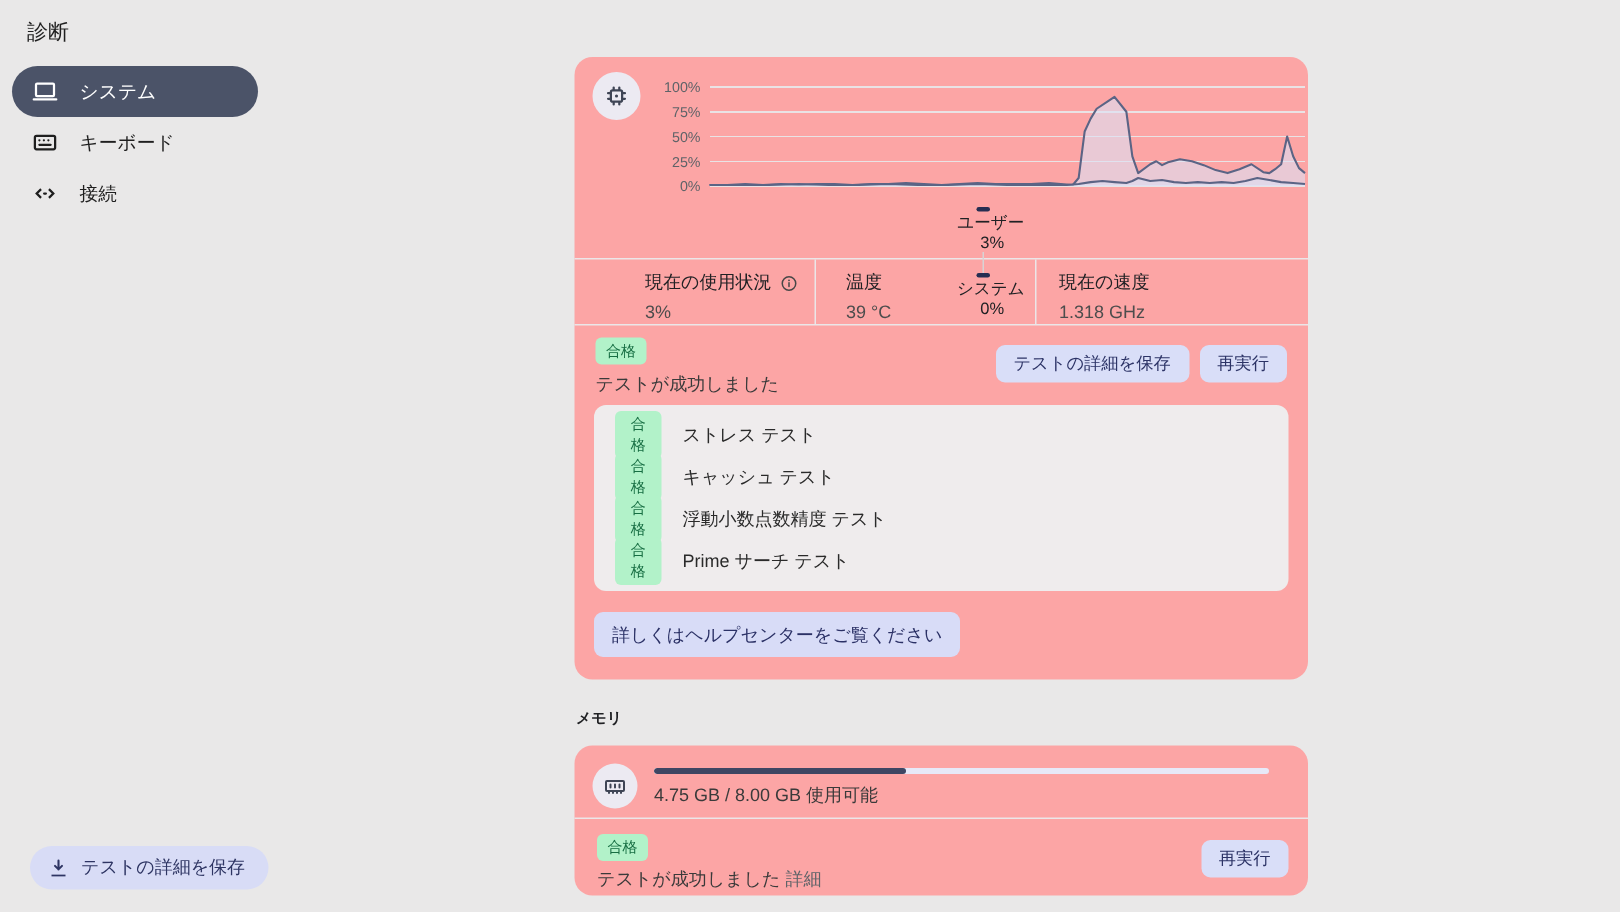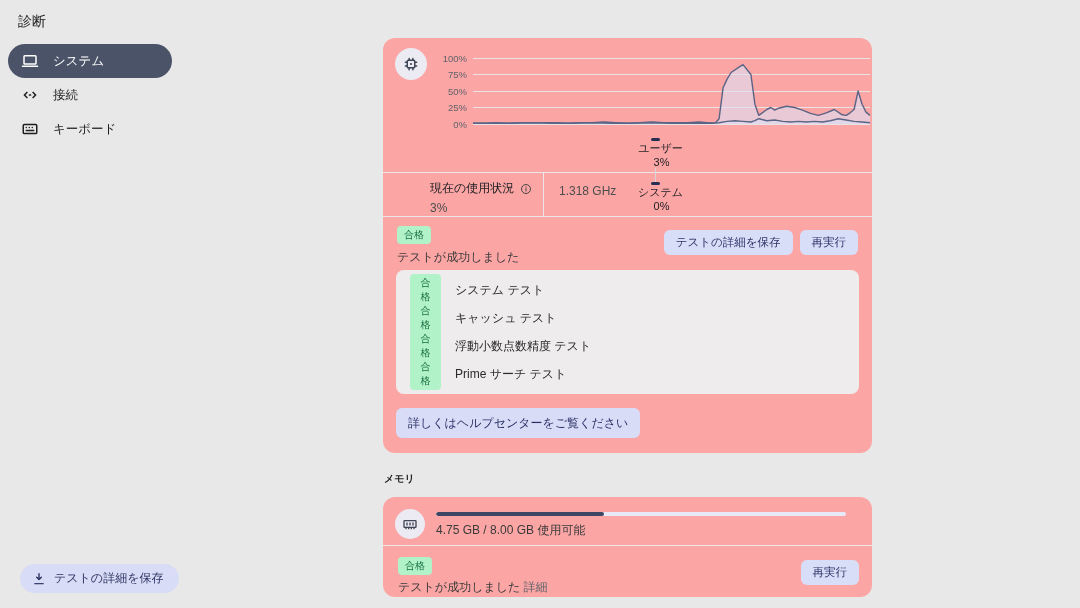--- a/index.html
+++ b/index.html
@@ -103,35 +103,35 @@
     <span class="nav-icon">
       <svg viewBox="0 0 24 24" fill="none" stroke="currentColor" stroke-width="2">
         <rect x="4" y="5" width="16" height="11" rx="1"></rect>
         <path d="M2 19h20" stroke-linecap="round"></path>
       </svg>
     </span>
     <span>システム</span>
   </div>
   <div class="nav-item">
     <span class="nav-icon">
+      <svg viewBox="0 0 24 24" fill="none" stroke="currentColor" stroke-width="2">
+        <rect x="3" y="6" width="18" height="12" rx="1.5"></rect>
+        <path d="M7 10h.01M11 10h.01M15 10h.01M7 14h10" stroke-linecap="round"></path>
+      </svg>
+    </span>
+    <span>キーボード</span>
+  </div>
+  <div class="nav-item">
+    <span class="nav-icon">
       <svg viewBox="0 0 24 24" fill="currentColor">
         <path d="M7.8 7.4 3.2 12l4.6 4.6 1.4-1.4L6 12l3.2-3.2zM16.2 7.4l-1.4 1.4L18 12l-3.2 3.2 1.4 1.4L20.8 12z"></path>
         <rect x="10.2" y="11" width="3.6" height="2" rx="1"></rect>
       </svg>
     </span>
     <span>接続</span>
-  </div>
-  <div class="nav-item">
-    <span class="nav-icon">
-      <svg viewBox="0 0 24 24" fill="none" stroke="currentColor" stroke-width="2">
-        <rect x="3" y="6" width="18" height="12" rx="1.5"></rect>
-        <path d="M7 10h.01M11 10h.01M15 10h.01M7 14h10" stroke-linecap="round"></path>
-      </svg>
-    </span>
-    <span>キーボード</span>
   </div>
 </nav>
 
 <button class="save-btn">
   <span style="display:flex;">
     <svg viewBox="0 0 24 24" fill="currentColor">
       <path d="M12 3v10m0 0 4-4m-4 4-4-4" stroke="currentColor" stroke-width="2.4" fill="none" stroke-linecap="round" stroke-linejoin="round"></path>
       <path d="M4 19h16v2H4z"></path>
     </svg>
   </span>
@@ -183,40 +183,49 @@
         <div class="stat-label">
           <span>現在の使用状況</span>
           <svg viewBox="0 0 24 24" fill="none" stroke="currentColor" stroke-width="2">
             <circle cx="12" cy="12" r="9"></circle>
             <path d="M12 11v5" stroke-linecap="round"></path>
             <circle cx="12" cy="7.8" r="1.2" fill="currentColor" stroke="none"></circle>
           </svg>
         </div>
         <div class="stat-value">3%</div>
       </div>
+      <div class="stat-col c2">
+        <div class="stat-label">
+            <span>温度</span>
+          </div>
+        <div class="stat-value">39 °C</div>
+      </div>
       <div class="stat-col c3">
+        <div class="stat-label">
+            <span>現在の速度</span>
+          </div>
         <div class="stat-value">1.318 GHz</div>
       </div>
     </div>
 
     <div class="result-row">
       <div class="result-left">
         <span class="badge">合格</span>
         <div class="result-msg">テストが成功しました</div>
       </div>
       <div class="result-buttons">
         <button class="btn">テストの詳細を保存</button>
         <button class="btn">再実行</button>
       </div>
     </div>
 
     <div class="test-panel">
       <div class="test-row">
         <span class="badge">合格</span>
-        <span class="test-name">システム テスト</span>
+        <span class="test-name">ストレス テスト</span>
       </div>
       <div class="test-row">
         <span class="badge">合格</span>
         <span class="test-name">キャッシュ テスト</span>
       </div>
       <div class="test-row">
         <span class="badge">合格</span>
         <span class="test-name">浮動小数点数精度 テスト</span>
       </div>
       <div class="test-row">

